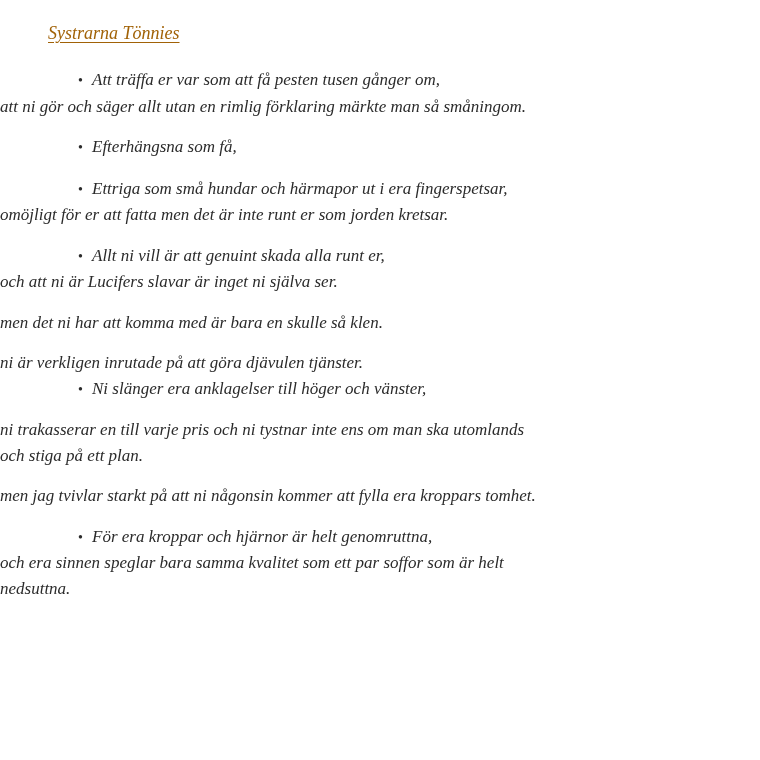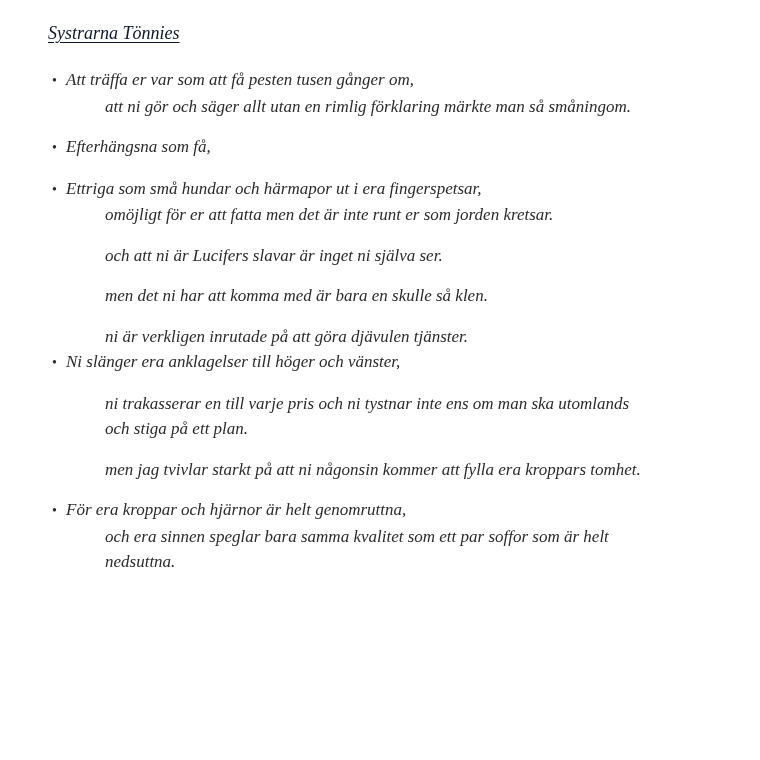--- a/index.html
+++ b/index.html
@@ -23,38 +23,37 @@
   }
   .title {
     font-size: 18px;
     font-weight: normal;
     font-style: italic;
     text-decoration: underline;
     text-underline-offset: 3px;
     margin: 0 0 0 48px;
     padding: 0;
     line-height: 23px;
-    color: #0f172a;
+    color: #a16207;
   }
   .poem {
     padding-top: 22px;
   }
   .item {
     font-size: 17px;
     line-height: 25.5px;
     margin-bottom: 15px;
   }
   .line {
     white-space: nowrap;
   }
   .line.first {
-    padding-left: 52px;
+    padding-left: 78px;
   }
   .line.cont {
-    padding-left: 105px;
   }
   .bullet {
     display: inline-block;
     width: 14px;
     font-style: normal;
     font-size: 14px;
     vertical-align: baseline;
   }
 </style>
 </head>
@@ -68,20 +67,21 @@
         <div class="line cont">att ni gör och säger allt utan en rimlig förklaring märkte man så småningom.</div>
       </div>
       <div class="item">
         <div class="line first"><span class="bullet">•</span><span>Efterhängsna som få,</span></div>
       </div>
       <div class="item">
         <div class="line first"><span class="bullet">•</span><span>Ettriga som små hundar och härmapor ut i era fingerspetsar,</span></div>
         <div class="line cont">omöjligt för er att fatta men det är inte runt er som jorden kretsar.</div>
       </div>
       <div class="item">
+        <div class="line first"><span class="bullet">•</span><span>Allt ni vill är att genuint skada alla runt er,</span></div>
         <div class="line cont">och att ni är Lucifers slavar är inget ni själva ser.</div>
       </div>
       <div class="item">
         <div class="line cont">men det ni har att komma med är bara en skulle så klen.</div>
       </div>
       <div class="item">
         <div class="line cont">ni är verkligen inrutade på att göra djävulen tjänster.</div>
         <div class="line first"><span class="bullet">•</span><span>Ni slänger era anklagelser till höger och vänster,</span></div>
       </div>
       <div class="item">

